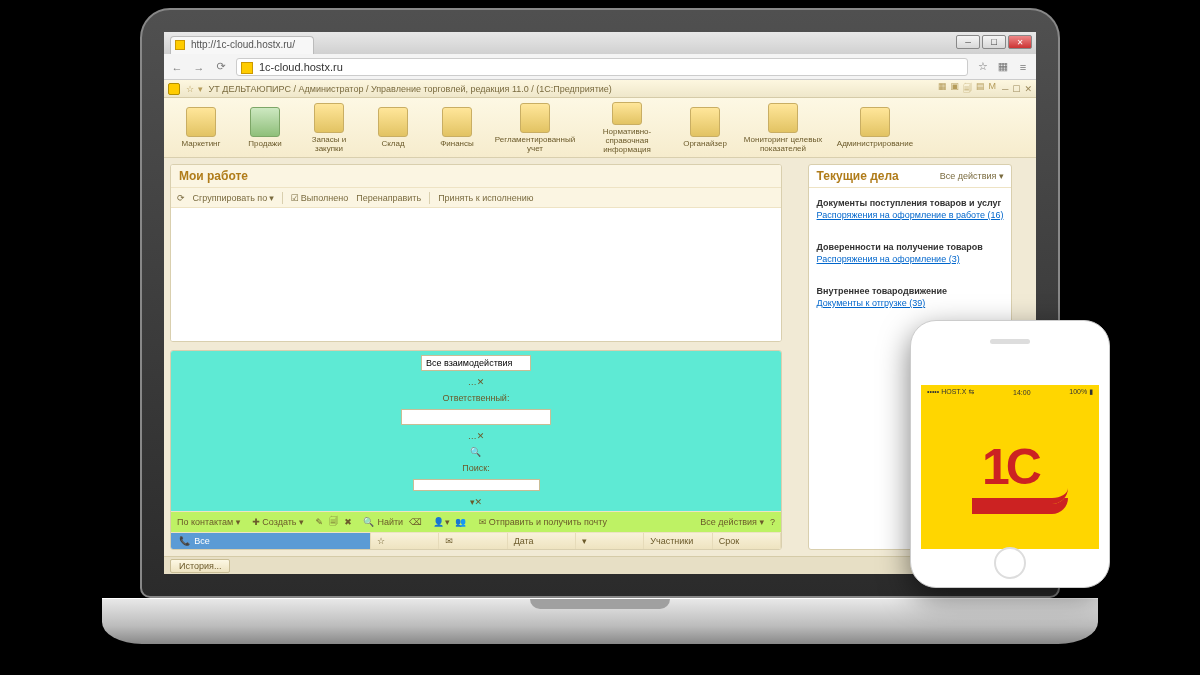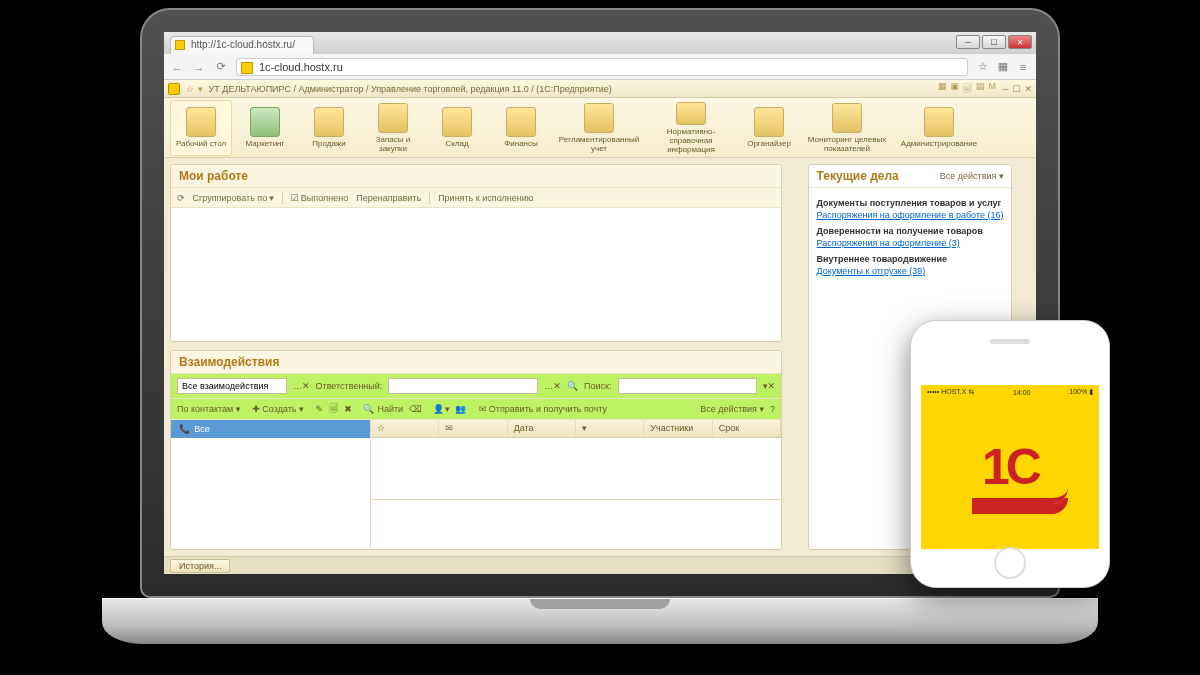--- a/index.html
+++ b/index.html
@@ -200,22 +200,22 @@
     display: flex;
     font-size: 9px; color: #6b5a2a;
   }
   .grid-head > div { padding: 3px 6px; border-right:1px solid #e6dbb9; }
   .grid-body { flex:1; background:#fff; }
 
   .inter-panel { flex:1; min-height:0; }
   .inter-filters {
     display:flex; gap:6px; align-items:center;
     padding: 4px 6px;
-    background:#bef264; border-bottom:1px solid #eee3c4;
-    font-size:9px; color:#6b5a2a;
+    background:#5eead4; border-bottom:1px solid #eee3c4;
+    font-size:9px; color:#6b5a2a;flex-direction:column;
   }
   .filter-input {
     border:1px solid #c9bd95; background:#fff;
     height:16px; padding:0 4px; font-size:9px;
   }
   .inter-toolbar {
     display:flex; gap:6px; align-items:center;
     padding: 2px 6px;
     background:#bef264; border-bottom:1px solid #eee3c4;
     font-size:9px; color:#6b5a2a;
@@ -235,21 +235,21 @@
   .right-col .panel { flex:1; }
   .right-head {
     display:flex; justify-content:space-between; align-items:center;
     padding: 4px 8px;
     border-bottom:1px solid #eee3c4;
   }
   .right-head .title { font-size:12px;font-weight:bold;color:#b07c1a; }
   .right-head .actions { font-size:9px;color:#7a6b3f;cursor:pointer; }
   .right-body { padding:6px 8px; font-size:9px; color:#333; }
   .right-body .section-title { font-weight:bold; margin-top:4px; margin-bottom:2px; color:#333; }
-  .right-body a { color:#0066cc; text-decoration:underline; cursor:pointer; display:block; margin-bottom:6px; }
+  .right-body a { color:#0066cc; text-decoration:underline; cursor:pointer; display:block; margin-bottom:22px; }
 
   .app-status {
     height:18px; background:#e7dfc5;
     border-top:1px solid #d5cba8;
     display:flex;align-items:center; padding:0 6px;
   }
   .history-btn {
     background:linear-gradient(#fdf8e4,#eee3c0);
     border:1px solid #c9bd95; border-radius:2px;
     padding:1px 8px; font-size:9px; color:#6b5a2a;
@@ -352,24 +352,20 @@
             <span>M</span>
           </div>
           <div class="app-win-controls">
             <span>─</span>
             <span>☐</span>
             <span>✕</span>
           </div>
         </div>
 
         <div class="app-toolbar">
-          <div class="tool-btn active">
-              <div class="ico"></div>
-              <span>Рабочий стол</span>
-            </div>
           <div class="tool-btn">
               <div class="ico"></div>
               <span>Маркетинг</span>
             </div>
           <div class="tool-btn">
               <div class="ico"></div>
               <span>Продажи</span>
             </div>
           <div class="tool-btn">
               <div class="ico"></div>
@@ -418,21 +414,20 @@
                 <span class="tbtn">Перенаправить</span>
                 <span class="sep"></span>
                 <span class="tbtn">Принять к исполнению</span>
               </div>
               <div class="tasks-grid">
                 <div class="grid-body"></div>
               </div>
             </div>
 
             <div class="panel inter-panel">
-              <div class="panel-header">Взаимодействия</div>
               <div class="inter-filters">
                 <input class="filter-input" style="width: 110px;" value="Все взаимодействия">
                 <span>…✕</span>
                 <span>Ответственный:</span>
                 <input class="filter-input" style="width: 150px;">
                 <span>…✕</span>
                 <span>🔍</span>
                 <span>Поиск:</span>
                 <input class="filter-input" style="flex: 1 1 0%;">
                 <span>▾✕</span>

